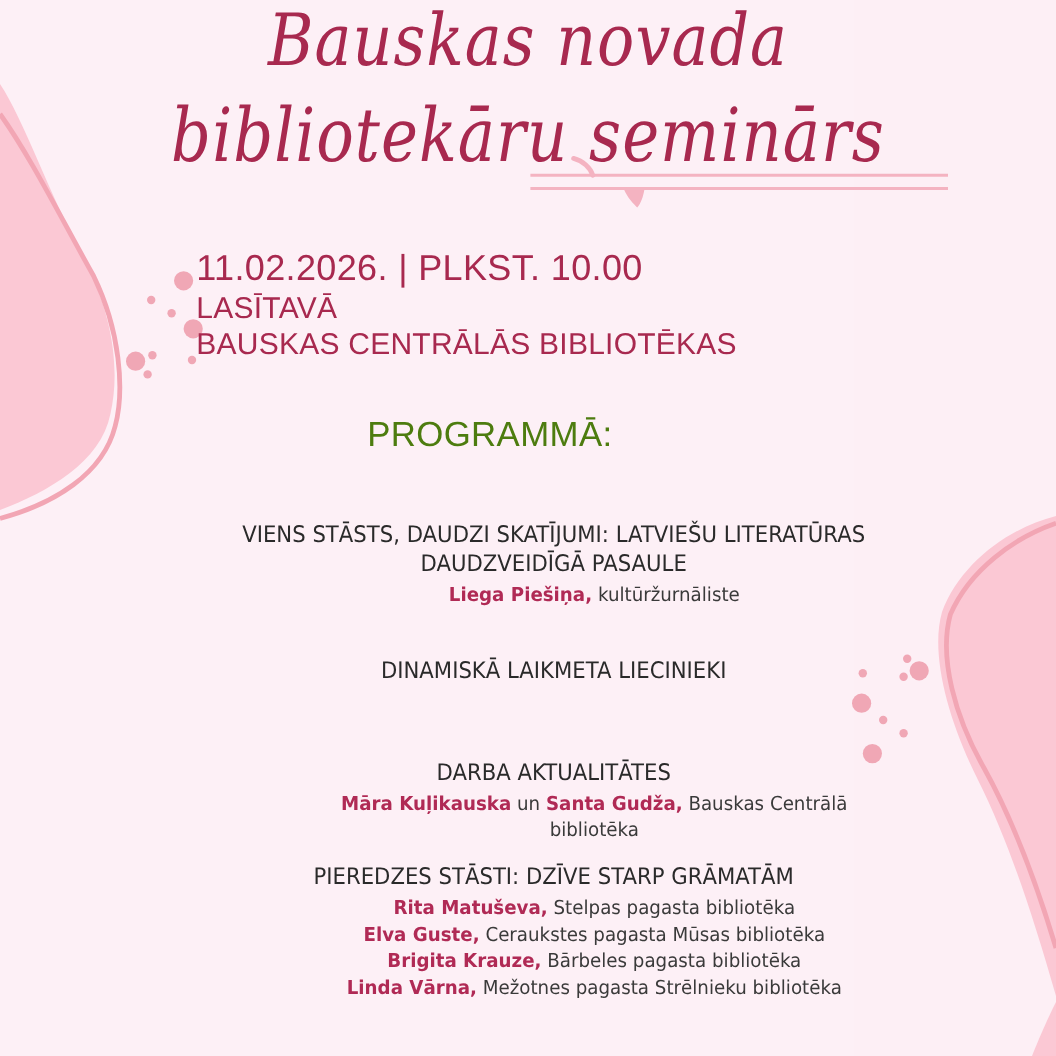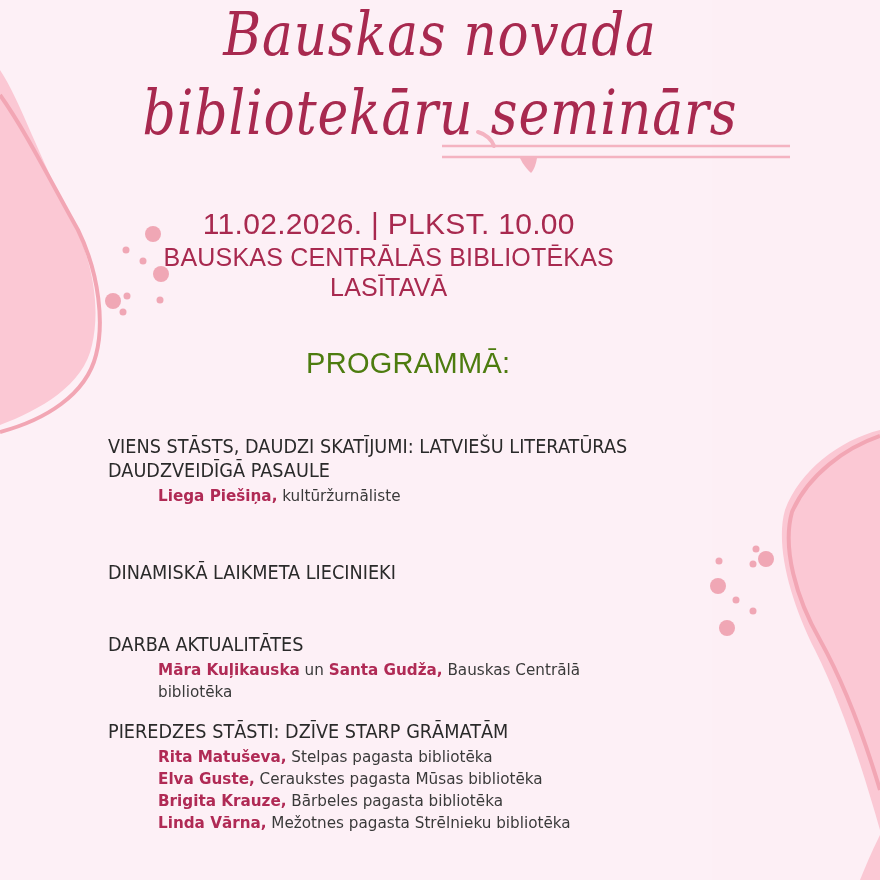--- a/index.html
+++ b/index.html
@@ -56,21 +56,21 @@
       line-height: 66px;
       transform: scaleX(0.84);
       transform-origin: 440px 0;
     }
 
     
     .info {
       position: absolute;
       right: 98px;
       top: 206px;
-      text-align: center;
+      text-align: left;
       color: #a8294f;
       font-family: "Liberation Sans", sans-serif;
     }
     .info .date {
       font-size: 30px;
       line-height: 36px;
       letter-spacing: 0.3px;
     }
     .info .place {
       font-size: 25px;
@@ -93,20 +93,21 @@
       position: absolute;
       left: 108px;
       top: 0;
       width: 760px;
       color: #2b2b2b;
     }
     .item {
       position: absolute;
       left: 0;
       width: 760px;
+      text-align: center;
     }
     .item-title {
       font-family: "DejaVu Sans", sans-serif;
       font-size: 19px;
       line-height: 24px;
       font-weight: normal;
       letter-spacing: 0px;
       color: #2a2a2a;
       transform: scaleX(0.93);
       transform-origin: 0 0;
@@ -176,39 +177,39 @@
       <path d="M478,132 C486,134 492,140 494,146" stroke="#f4b3c1" stroke-width="4" fill="none" stroke-linecap="round"></path>
       <path d="M520,158 C523,165 528,170 531,173 C534,170 536,164 537,158" fill="#f4b3c1"></path>
     </g>
   </svg>
 
   <div class="title line1">Bauskas novada</div>
   <div class="title line2">bibliotekāru seminārs</div>
 
   <div class="info">
     <div class="date">11.02.2026. | PLKST. 10.00</div>
+    <div class="place">LASĪTAVĀ</div>
     <div class="place">BAUSKAS CENTRĀLĀS BIBLIOTĒKAS</div>
-    <div class="place">LASĪTAVĀ</div>
   </div>
 
   <div class="program-heading">PROGRAMMĀ:</div>
 
   <div class="program">
 
     <div class="item" style="top:434px;">
       <div class="item-title">
         <span class="l1">VIENS STĀSTS, DAUDZI SKATĪJUMI: LATVIEŠU LITERATŪRAS</span>
         <span class="l2">DAUDZVEIDĪGĀ PASAULE</span>
       </div>
       <div class="speakers">
         <div class="speaker"><span class="name">Liega Piešiņa,</span><span class="aff"> kultūržurnāliste</span></div>
       </div>
     </div>
 
-    <div class="item" style="top:560px;">
+    <div class="item" style="top:547px;">
       <div class="item-title">DINAMISKĀ LAIKMETA LIECINIEKI</div>
     </div>
 
     <div class="item" style="top:632px;">
       <div class="item-title">DARBA AKTUALITĀTES</div>
       <div class="speakers">
         <div class="speaker"><span class="name">Māra Kuļikauska</span><span class="aff"> un </span><span class="name">Santa Gudža,</span><span class="aff"> Bauskas Centrālā</span><span class="aff2">bibliotēka</span></div>
       </div>
     </div>
 

